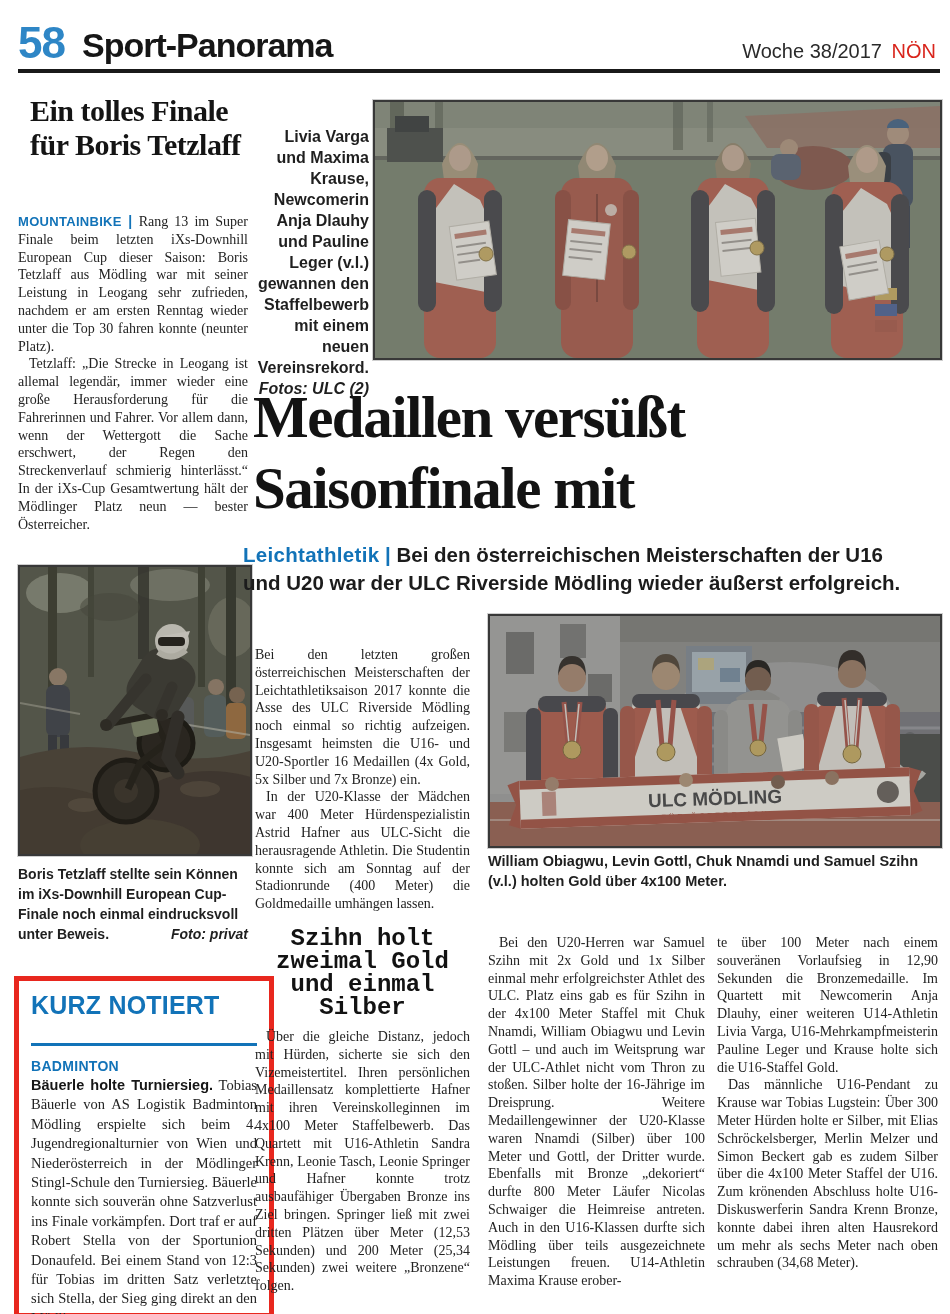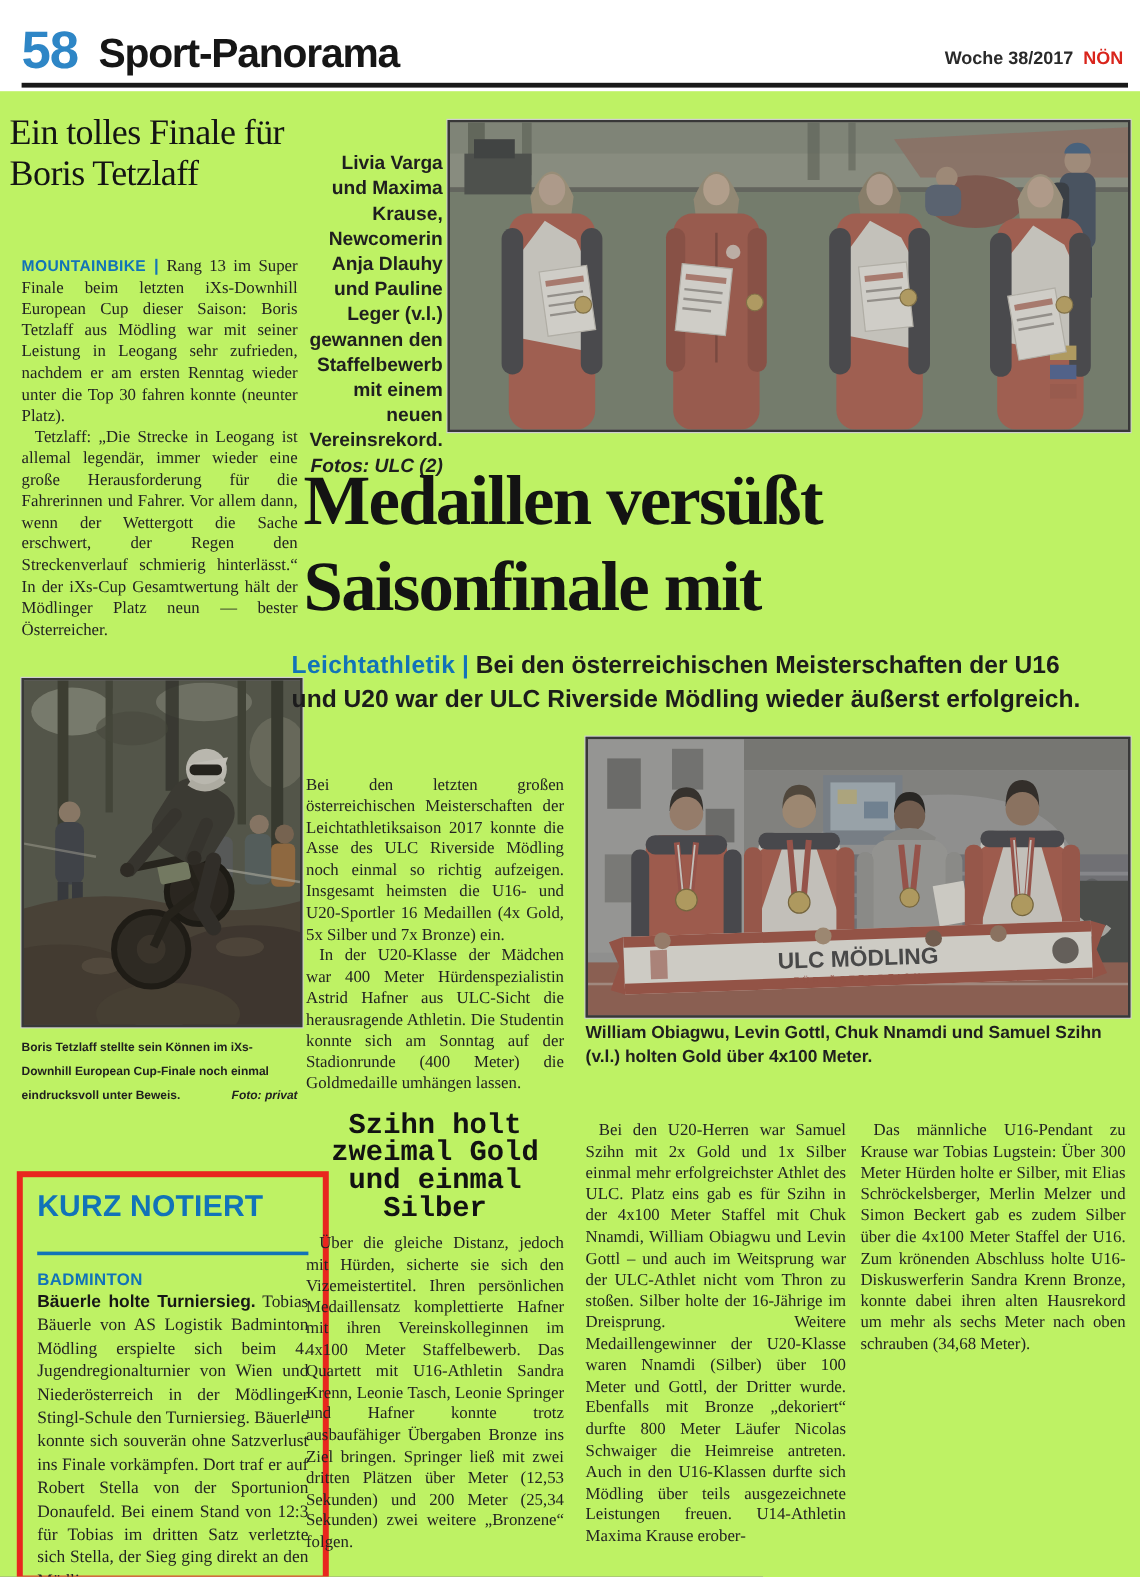--- a/index.html
+++ b/index.html
@@ -1,43 +1,43 @@
 <!DOCTYPE html>
 <html lang="de"><head>
 <meta charset="utf-8">
 <style>
   html,body{margin:0;padding:0;background:#8d8d8d;}
-  .page{position:relative;width:950px;height:1314px;background:#bef264;overflow:hidden;
+  .page{position:relative;width:950px;height:1314px;background:#ffffff;overflow:hidden;
         font-family:"Liberation Sans",sans-serif;}
   .header-strip{position:absolute;left:0;top:0;width:950px;height:76px;background:#ffffff;}
   .pagenum{position:absolute;left:18px;top:18px;font-size:44px;font-weight:bold;color:#2e86c6;letter-spacing:-1px;}
   .section-title{position:absolute;left:82px;top:26px;font-size:34px;font-weight:bold;color:#161616;letter-spacing:-1px;margin:0;}
-  .issue-line{position:absolute;right:14px;top:40px;font-size:15px;font-weight:bold;color:#2a2a2a;}
+  .issue-line{position:absolute;right:14px;top:40px;font-size:20px;font-weight:normal;color:#2a2a2a;}
   .issue-line .brand{color:#d9251c;margin-left:4px;}
   .header-rule{position:absolute;left:18px;right:10px;top:69px;height:4px;background:#191919;}
 
   .serif{font-family:"Liberation Serif","DejaVu Serif",serif;color:#232323;}
   .jbody{font-size:14px;line-height:17.8px;text-align:justify;hyphens:auto;margin-top:31px;-webkit-hyphens:auto;}
   .jbody p{margin:0;}
   .indent{text-indent:11px;}
 
   .kicker{font-family:"Liberation Sans",sans-serif;font-weight:bold;color:#1273b8;font-size:13px;letter-spacing:.3px;}
   .kicker-sep{font-family:"Liberation Sans",sans-serif;font-weight:bold;color:#1273b8;}
 
-  .left-title{position:absolute;left:8px;top:94px;width:234px;margin:0;
-      font-family:"Liberation Serif","DejaVu Serif",serif;font-weight:normal;
+  .left-title{position:absolute;left:30px;top:94px;width:234px;margin:0;
+      font-family:"Liberation Serif","DejaVu Serif",serif;font-weight:bold;
       font-size:30px;line-height:34px;color:#141414;letter-spacing:-.5px;}
   .left-body{position:absolute;left:18px;top:182px;width:230px;}
   .left-body p{margin:0 0 0 0;}
   .left-body .para2{margin-top:0;}
 
   .photo-frame{position:absolute;border:2px solid #383838;box-shadow:0 0 0 1px #cfcfcf;background:#777;}
   .photo-frame svg{display:block;filter:saturate(.72) brightness(.96);}
 
-  .caption{font-size:10px;line-height:20px;font-weight:bold;color:#1f1f1f;}
+  .caption{font-size:14px;line-height:20px;font-weight:bold;color:#1f1f1f;}
   .caption .credit{font-style:italic;font-weight:bold;}
 
   .left-caption{position:absolute;left:18px;top:864px;width:230px;}
   .left-caption .credit{position:absolute;right:0;bottom:0;}
 
   .kn-box{position:absolute;left:14px;top:976px;width:226px;height:322px;
       border:5px solid #e8271e;padding:10px 12px 0 12px;}
   .kn-title{font-size:25px;font-weight:bold;color:#1273b8;letter-spacing:.2px;margin:0;
       border-bottom:3px solid #1273b8;padding-bottom:23px;}
   .kn-cat{font-size:14px;font-weight:bold;color:#1273b8;margin-top:12px;letter-spacing:.3px;}
@@ -366,16 +366,17 @@
 
   <div class="photo2-caption caption">
     <span>William Obiagwu, Levin Gottl, Chuk Nnamdi und Samuel Szihn (v.l.) holten Gold über 4x100 Meter.</span>
   </div>
 
   <div class="col col2 serif jbody">
     <p class="indent">Bei den U20-Herren war Samuel Szihn mit 2x Gold und 1x Silber einmal mehr erfolgreichster Athlet des ULC. Platz eins gab es für Szihn in der 4x100 Meter Staffel mit Chuk Nnamdi, William Obiagwu und Levin Gottl – und auch im Weitsprung war der ULC-Athlet nicht vom Thron zu stoßen. Silber holte der 16-Jährige im Dreisprung. Weitere Medaillengewinner der U20-Klasse waren Nnamdi (Silber) über 100 Meter und Gottl, der Dritter wurde. Ebenfalls mit Bronze „dekoriert“ durfte 800 Meter Läufer Nicolas Schwaiger die Heimreise antreten. Auch in den U16-Klassen durfte sich Mödling über teils ausgezeichnete Leistungen freuen. U14-Athletin Maxima Krause erober-</p>
   </div>
 
   <div class="col col3 serif jbody">
+    <p>te über 100 Meter nach einem souveränen Vorlaufsieg in 12,90 Sekunden die Bronzemedaille. Im Quartett mit Newcomerin Anja Dlauhy, einer weiteren U14-Athletin Livia Varga, U16-Mehrkampfmeisterin Pauline Leger und Krause holte sich die U16-Staffel Gold.</p>
     <p class="indent">Das männliche U16-Pendant zu Krause war Tobias Lugstein: Über 300 Meter Hürden holte er Silber, mit Elias Schröckelsberger, Merlin Melzer und Simon Beckert gab es zudem Silber über die 4x100 Meter Staffel der U16. Zum krönenden Abschluss holte U16-Diskuswerferin Sandra Krenn Bronze, konnte dabei ihren alten Hausrekord um mehr als sechs Meter nach oben schrauben (34,68 Meter).</p>
   </div>
 
 </div>
 
 </body></html>

